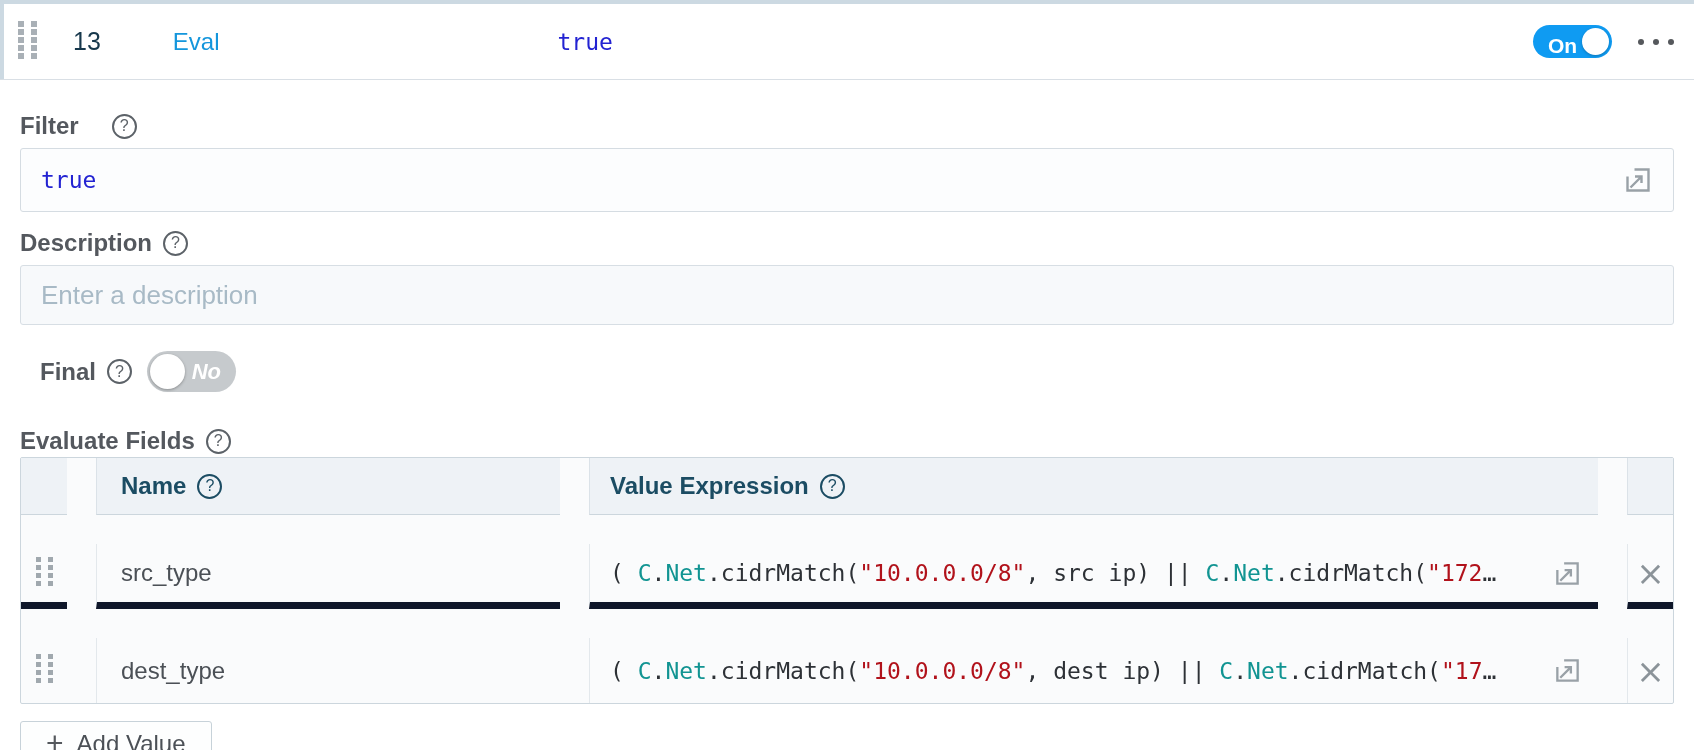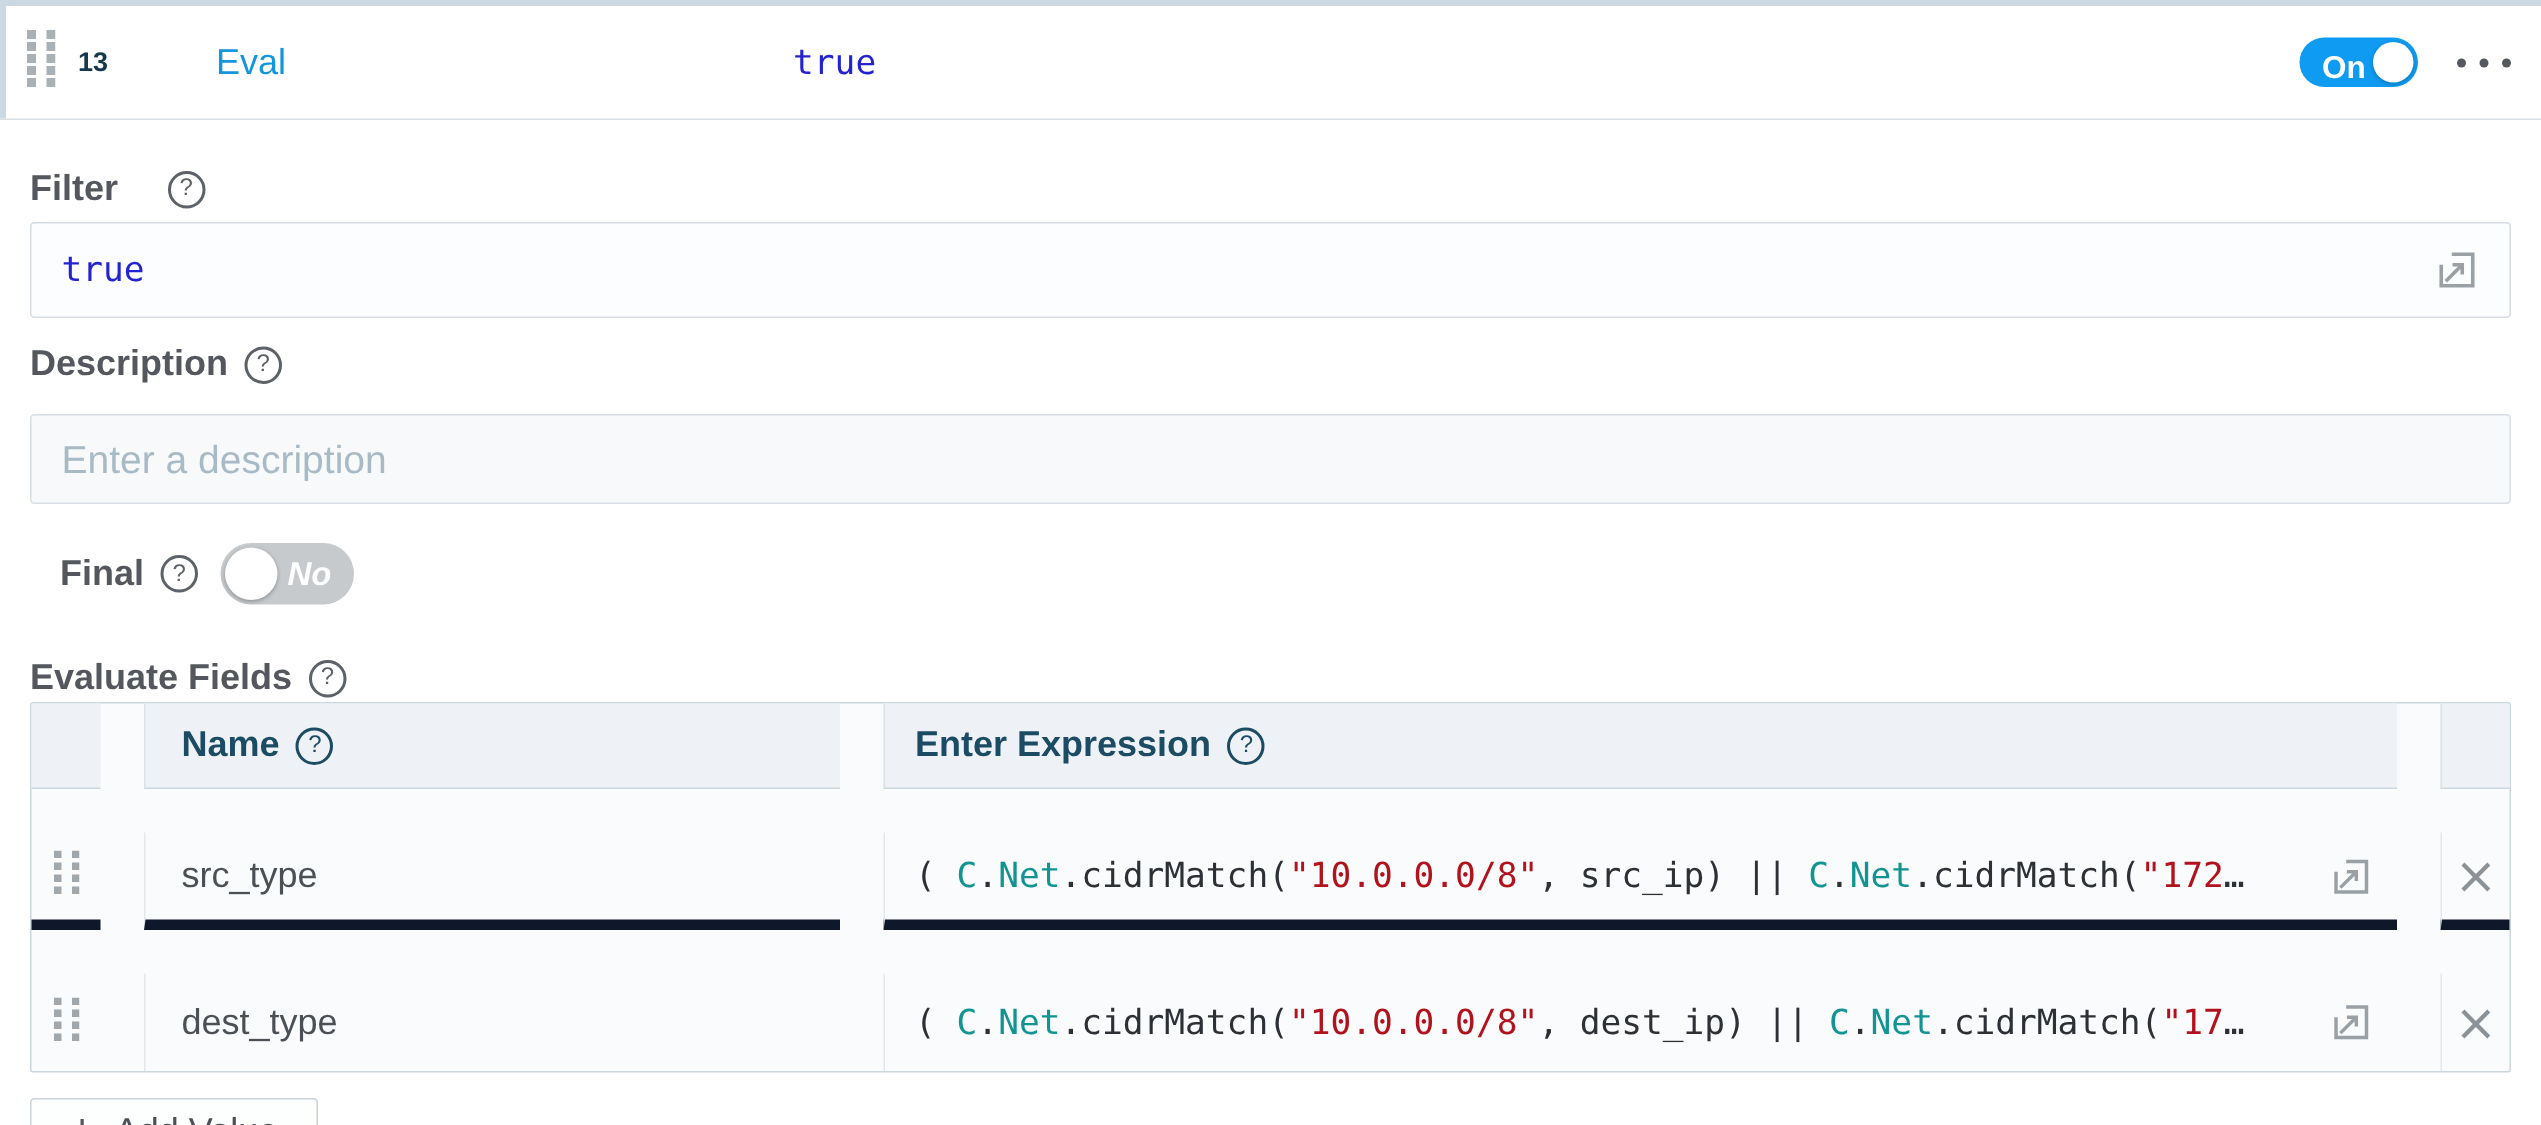--- a/index.html
+++ b/index.html
@@ -8,21 +8,21 @@
   }
   *{margin:0;padding:0;box-sizing:border-box;}
   html,body{background:#fff;}
   body{font-family:"Liberation Sans",sans-serif;color:#4b5056;}
   .page{width:1694px;height:750px;overflow:hidden;background:#fff;position:relative;}
   .top-strip{height:4px;background:var(--strip);}
   
   .fn-header{position:relative;height:76px;display:flex;align-items:center;
     padding:0 18px 0 18px;border-bottom:1px solid #d9dfe5;}
   .left-strip{position:absolute;left:0;top:0;width:4px;height:75px;background:var(--strip);}
-  .fn-index{margin-left:15px;font-size:18px;font-weight:700;color:#17384c;}
+  .fn-index{margin-left:36px;font-size:25px;font-weight:400;color:#17384c;}
   .fn-name{margin-left:72px;font-size:24px;color:var(--link);cursor:pointer;}
   .fn-preview{margin-left:338px;font-family:"DejaVu Sans Mono",monospace;font-size:23px;color:var(--code-atom);}
   .drag{display:inline-block;flex-shrink:0;}
   .toggle-on{margin-left:auto;width:79px;height:33px;border-radius:17px;background:var(--toggle-on);
     position:relative;display:flex;align-items:flex-end;cursor:pointer;}
   .toggle-on .lbl{color:#fff;font-size:21px;font-weight:600;margin-left:15px;}
   .toggle-on .knob{position:absolute;right:3px;top:3px;width:27px;height:27px;border-radius:50%;
     background:#fff;box-shadow:0 1px 3px rgba(0,0,0,.25);}
   .menu-dots{margin-left:24px;display:flex;gap:9px;cursor:pointer;padding:6px 2px;}
   .menu-dots i{width:6px;height:6px;border-radius:50%;background:#55585c;}
@@ -34,21 +34,21 @@
     margin-left:11px;flex-shrink:0;cursor:pointer;}
   .help.navy{border-color:#1b4c63;color:#1b4c63;}
   .lbl-filter{margin-top:33px;gap:22px;}
   .code-input{margin-top:9px;height:64px;border:1px solid #d5dce2;border-radius:3px;background:#fcfdfe;
     display:flex;align-items:center;padding:0 20px;}
   .code{font-family:"DejaVu Sans Mono",monospace;font-size:23px;white-space:pre;overflow:hidden;color:#2d3136;}
   .tok-plain{color:#2d3136;} .tok-type{color:var(--code-type);}
   .tok-string{color:var(--code-string);} .tok-atom{color:var(--code-atom);}
   .expand-btn{margin-left:auto;flex-shrink:0;color:#99a1a7;cursor:pointer;display:flex;align-items:center;}
   .lbl-desc{margin-top:18px;}
-  .desc-input{margin-top:20px;width:100%;height:60px;border:1px solid #d7dee4;border-radius:3px;
+  .desc-input{margin-top:9px;width:100%;height:60px;border:1px solid #d7dee4;border-radius:3px;
     background:#f7f9fb;padding:0 20px;font-family:"Liberation Sans",sans-serif;font-size:26px;color:#4b5056;}
   .desc-input::placeholder{color:#a8bac6;}
   .final-row{margin-top:26px;display:flex;align-items:center;margin-left:20px;}
   .toggle-off{margin-left:15px;width:89px;height:41px;border-radius:21px;background:var(--toggle-off);
     position:relative;display:flex;align-items:center;cursor:pointer;font-style:italic;}
   .toggle-off .knob{position:absolute;left:3px;top:3px;width:35px;height:35px;border-radius:50%;
     background:#fff;box-shadow:0 1px 3px rgba(0,0,0,.3);}
   .toggle-off .lbl{margin-left:auto;margin-right:15px;color:#fff;font-size:22px;font-weight:700;}
   .lbl-eval{margin-top:36px;}
   
@@ -155,21 +155,21 @@
       <span class="help">?</span>
     </div>
 
     <div class="etable">
       <div class="th c-handle"></div>
       <div class="th c-name">
         <span>Name</span>
         <span class="help navy">?</span>
       </div>
       <div class="th c-value">
-        <span>Enter Expression</span>
+        <span>Value Expression</span>
         <span class="help navy">?</span>
       </div>
       <div class="th c-x"></div>
 
         <div class="trow">
           <div class="td c-handle">
             <span class="drag">
               <svg width="17" height="29" viewBox="0 0 17 29">
                 <g fill="#a0a8ae">
                   <rect x="0" y="0" width="5" height="5"></rect>

